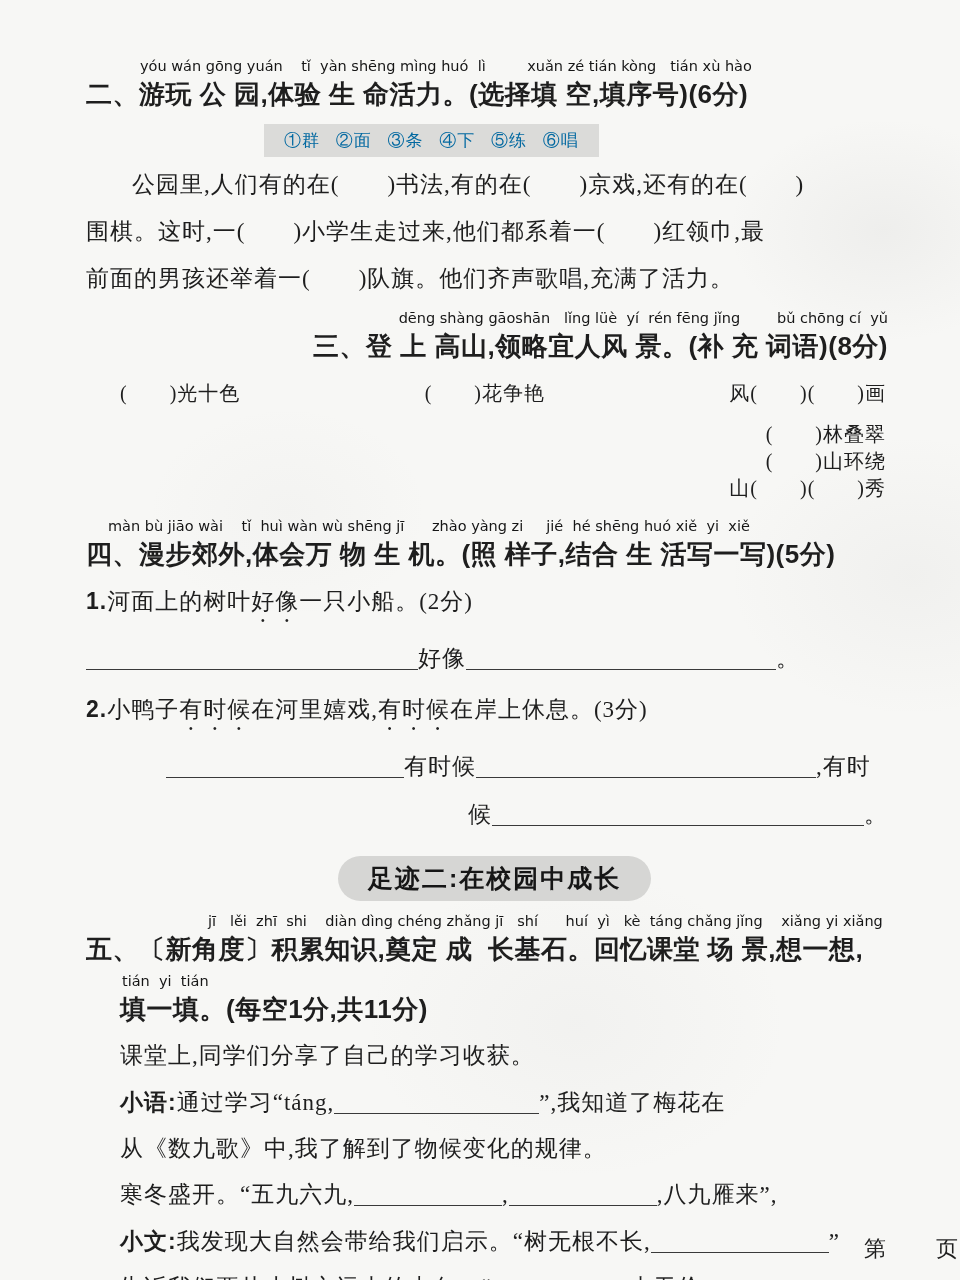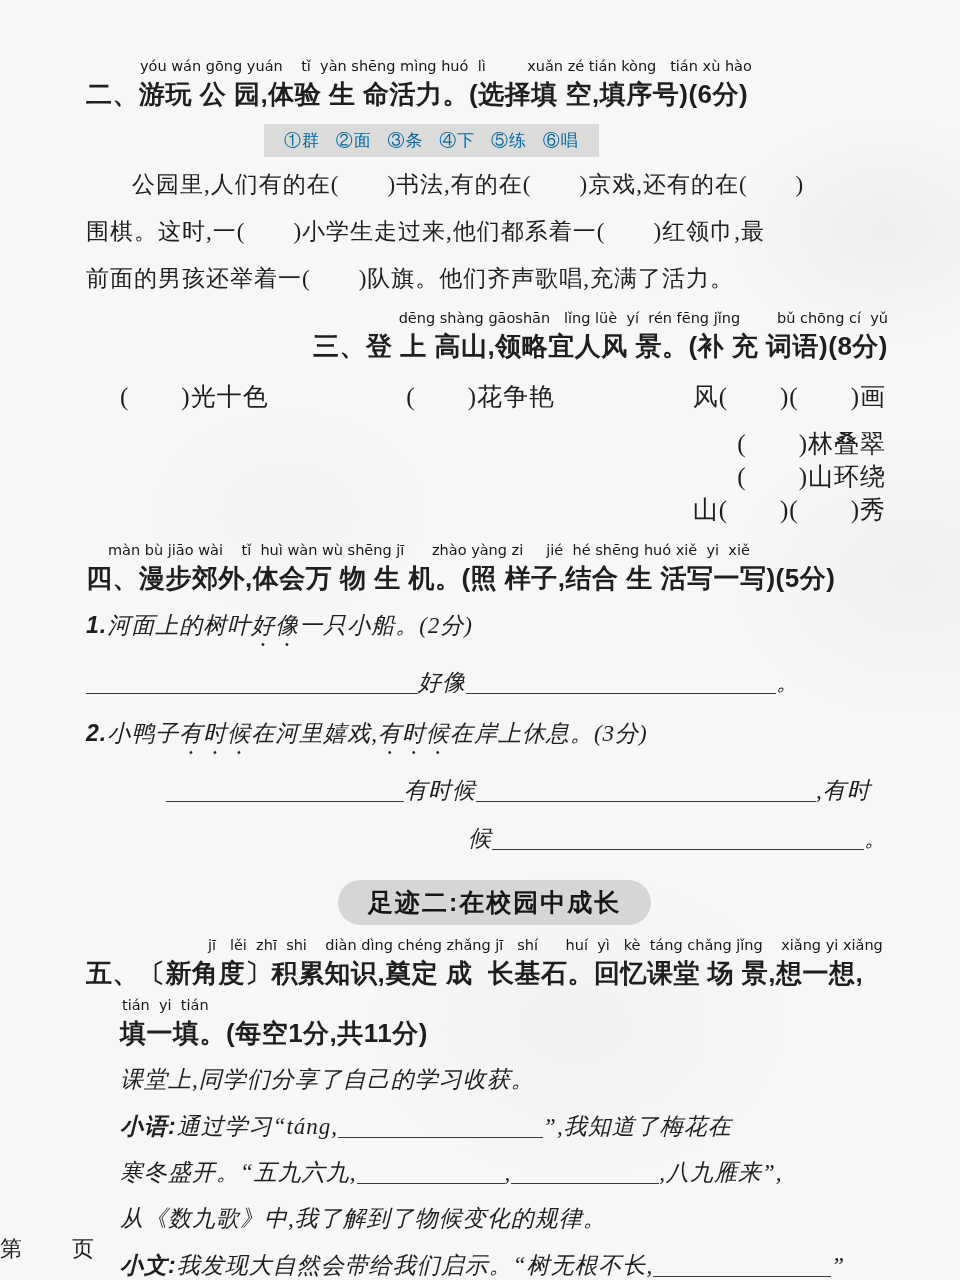--- a/index.html
+++ b/index.html
@@ -32,47 +32,47 @@
   .body-line {
     font-size:23px; line-height:47px; white-space:pre; letter-spacing:1px;
   }
   .indent { padding-left:46px;font-family:Liberation Serif, serif; }
   .options-box {
     display:inline-block; background:#dbdbd9; padding:5px 20px;
     font-size:17px; letter-spacing:1px; white-space:pre;
     margin:12px 0 4px 178px; color:#0369a1;
   }
   .fill-row { display:flex; width:800px; justify-content:space-between;
-    font-size:25px; letter-spacing:1px; }
+    font-size:20px; letter-spacing:1px; }
   .blank {
     display:inline-block; border-bottom:1.6px solid #3a3a3a;
     height:22px; vertical-align:-4px;
   }
   .emph {
     -webkit-text-emphasis:filled dot #222;
     -webkit-text-emphasis-position:under left;
     text-emphasis:filled dot #222;
     text-emphasis-position:under left;
   }
   .item-num { font-family:"Liberation Sans", sans-serif; font-weight:bold; }
   .banner {
     display:inline-block; background:#d6d6d4; border-radius:24px;
     padding:6px 30px; font-size:25px; font-weight:bold;
     font-family:"Liberation Sans", sans-serif; letter-spacing:2px;
     margin:20px 0 6px 252px; color:#161616;text-align:right;
   }
   .speaker { font-family:"Liberation Sans", sans-serif; font-weight:bold; }
   .footer {
     position:absolute; left:0; right:0; bottom:16px;
-    text-align:left; font-size:22px; letter-spacing:2px;
+    text-align:right; font-size:22px; letter-spacing:2px;
     font-family:"Liberation Sans", sans-serif;
   } .mt4 { margin-top:4px; } .mt6 { margin-top:6px;text-align:right; }
   .mt8 { margin-top:8px; } .mt10 { margin-top:10px; }
   .mt14 { margin-top:14px;flex-direction:column; } .mt16 { margin-top:16px; }
-  .tight { line-height:42px;font-style:italic; }
+  .tight { line-height:42px; }
 </style>
 </head>
 <body>
 
 <div class="page">
 
   <div>
     <div class="pinyin" style="padding-left:54px">yóu wán gōng yuán    tǐ  yàn shēng mìng huó  lì         xuǎn zé tián kòng   tián xù hào</div>
     <div class="heading">二、游玩 公 园,体验 生 命活力。(选择填 空,填序号)(6分)</div>
     <div class="options-box">①群   ②面   ③条   ④下   ⑤练   ⑥唱</div>
@@ -118,23 +118,23 @@
   <div class="mt4">
     <div class="pinyin" style="padding-left:122px">jī   lěi  zhī  shi    diàn dìng chéng zhǎng jī   shí      huí  yì   kè  táng chǎng jǐng    xiǎng yi xiǎng</div>
     <div class="heading">五、〔新角度〕积累知识,奠定 成  长基石。回忆课堂 场 景,想一想,</div>
     <div class="pinyin mt4" style="padding-left:36px">tián  yi  tián</div>
     <div class="heading" style="padding-left:34px">填一填。(每空1分,共11分)</div>
 
     <div class="body-line tight mt8" style="padding-left:34px">课堂上,同学们分享了自己的学习收获。</div>
 
     <div class="body-line tight mt4" style="padding-left:34px"><span class="speaker">小语:</span><span>通过学习“táng,</span><span class="blank" style="width:205px"></span><span>”,我知道了梅花在</span></div>
 
+    <div class="body-line tight mt4" style="padding-left:34px">从《数九歌》中,我了解到了物候变化的规律。</div>
+
     <div class="body-line tight mt4" style="padding-left:34px"><span>寒冬盛开。“五九六九,</span><span class="blank" style="width:148px"></span><span>,</span><span class="blank" style="width:148px"></span><span>,八九雁来”,</span></div>
-
-    <div class="body-line tight mt4" style="padding-left:34px">从《数九歌》中,我了解到了物候变化的规律。</div>
 
     <div class="body-line tight mt4" style="padding-left:34px"><span class="speaker">小文:</span><span>我发现大自然会带给我们启示。“树无根不长,</span><span class="blank" style="width:178px"></span><span>”</span></div>
 
     <div class="body-line tight mt4" style="padding-left:34px"><span>告诉我们要从小树立远大的志向。“</span><span class="blank" style="width:138px"></span><span>本无价,</span><span class="blank" style="width:138px"></span></div>
 
     <div class="body-line tight mt4" style="padding-left:34px">皆有情”启示我们要好好保护自然美景。</div>
   </div>
 
 </div>
 

